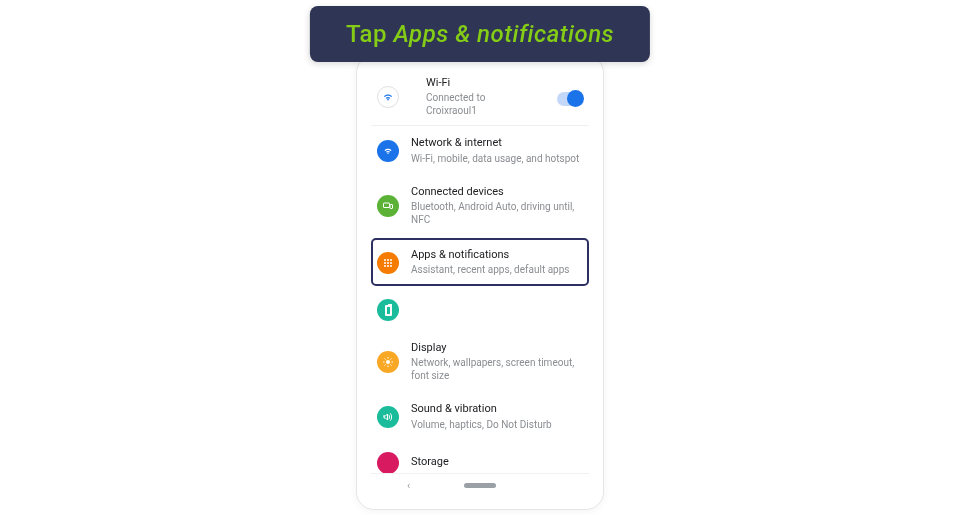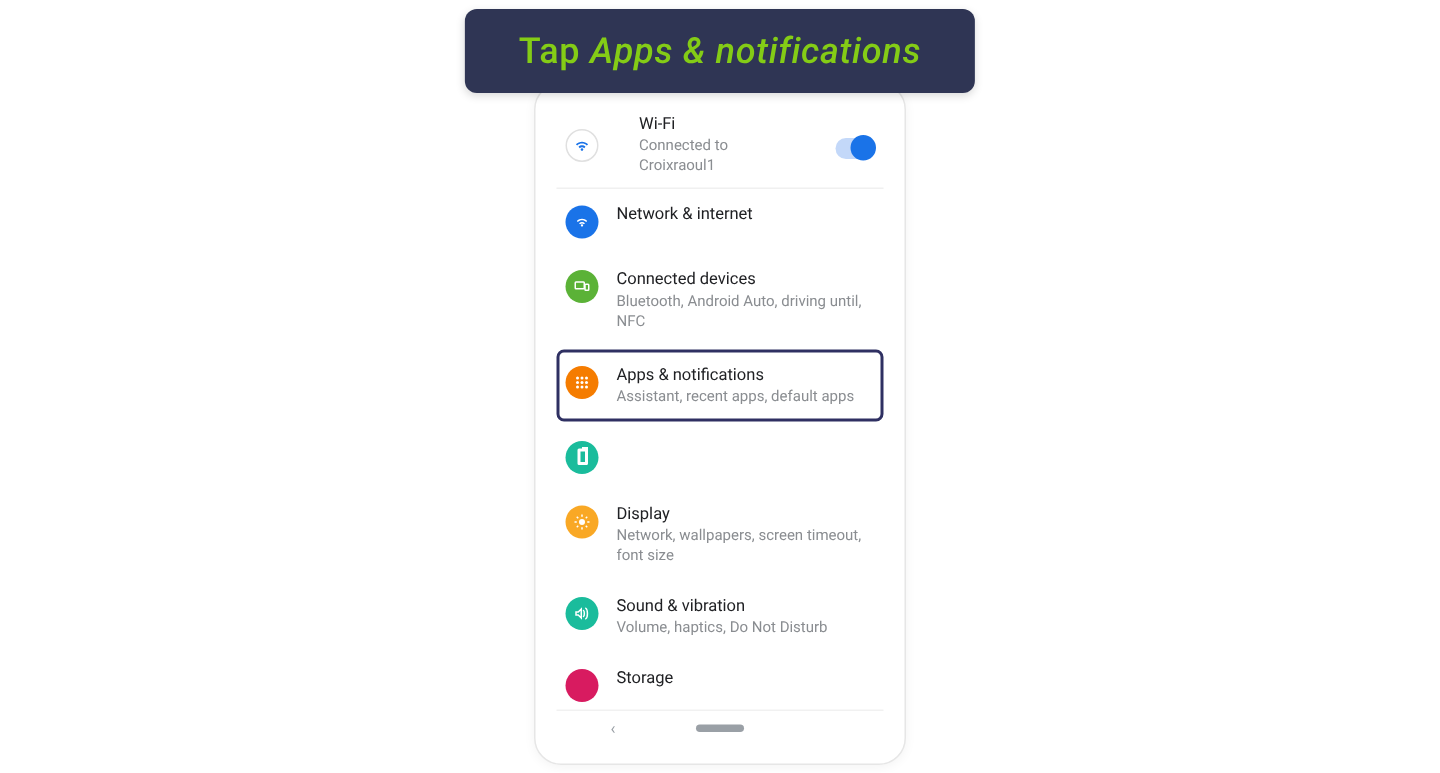--- a/index.html
+++ b/index.html
@@ -53,21 +53,21 @@
     right: 6px;
     bottom: 6px;
     background: #ffffff;
     overflow: hidden;
   }
   .settings-list {
     padding: 10px 8px 0 8px;
   }
   .setting-item {
     display: flex;
-    align-items: flex-start;
+    align-items: center;
     padding: 10px 6px;
     gap: 12px;
   }
   .setting-item.highlighted {
     border: 2.5px solid #2f3062;
     border-radius: 5px;
     margin: 2px 0;
     padding: 8px 4px;
   }
   .setting-icon {
@@ -184,20 +184,21 @@
       </div>
 
       <div class="setting-item">
         <div class="setting-icon icon-network">
           <svg viewBox="0 0 24 24" width="12" height="12">
               <path d="M12 18c.8 0 1.5-.7 1.5-1.5S12.8 15 12 15s-1.5.7-1.5 1.5S11.2 18 12 18z M8 13.5l1.5 1.5c1.4-1.4 3.6-1.4 5 0l1.5-1.5c-2.2-2.2-5.8-2.2-8 0z M5 10.5l1.5 1.5c3-3 8-3 11 0l1.5-1.5c-3.9-3.9-10.1-3.9-14 0z" fill="#fff"></path>
             </svg>
         </div>
         <div class="setting-text">
           <div class="setting-title">Network &amp; internet</div>
+          <div class="setting-sub">Wi-Fi, mobile, data usage, and hotspot</div>
         </div>
       </div>
 
       <div class="setting-item">
         <div class="setting-icon icon-devices">
           <svg viewBox="0 0 24 24" width="12" height="12">
               <rect x="3" y="6" width="12" height="9" rx="1" fill="none" stroke="#fff" stroke-width="2"></rect>
               <rect x="16" y="9" width="5" height="8" rx="1" fill="none" stroke="#fff" stroke-width="2"></rect>
             </svg>
         </div>

